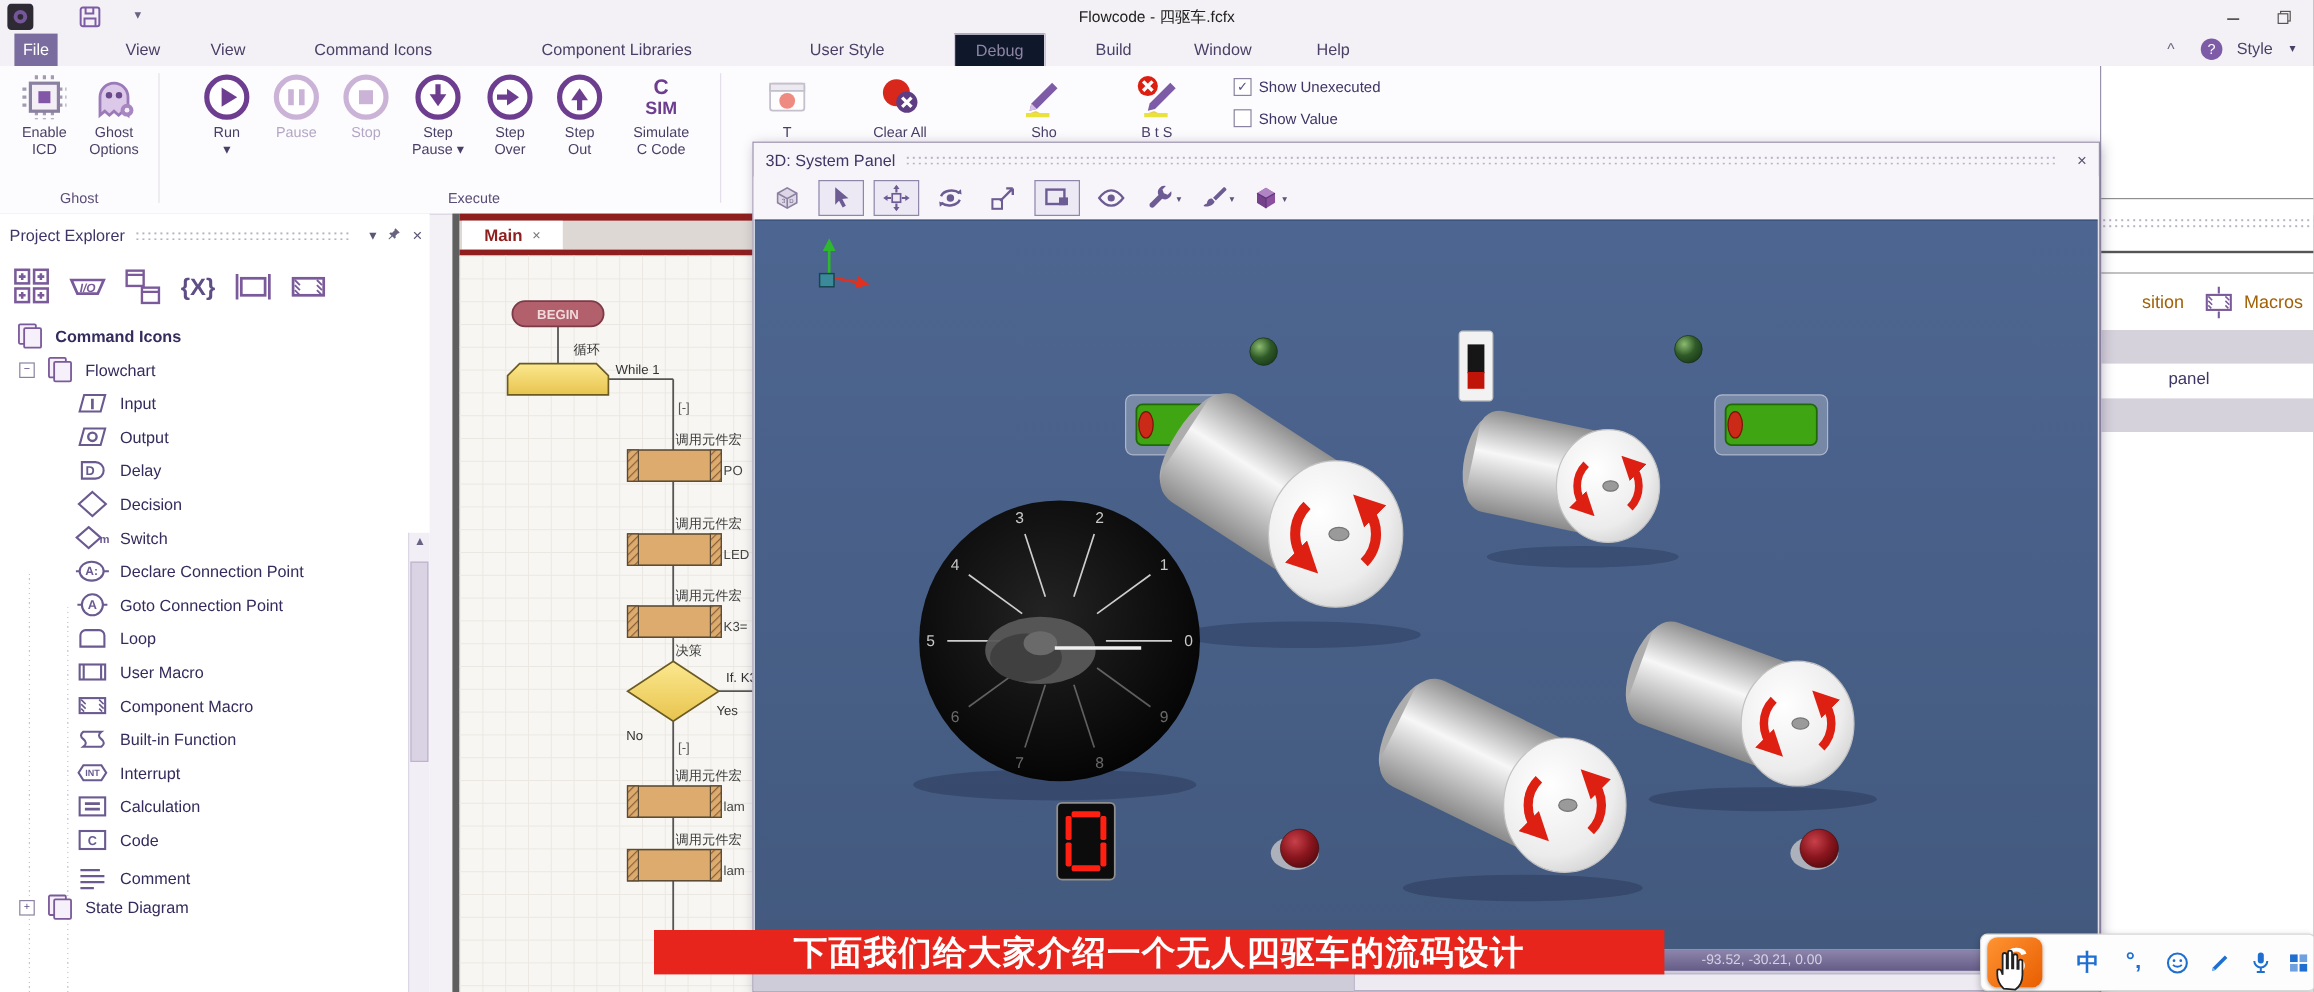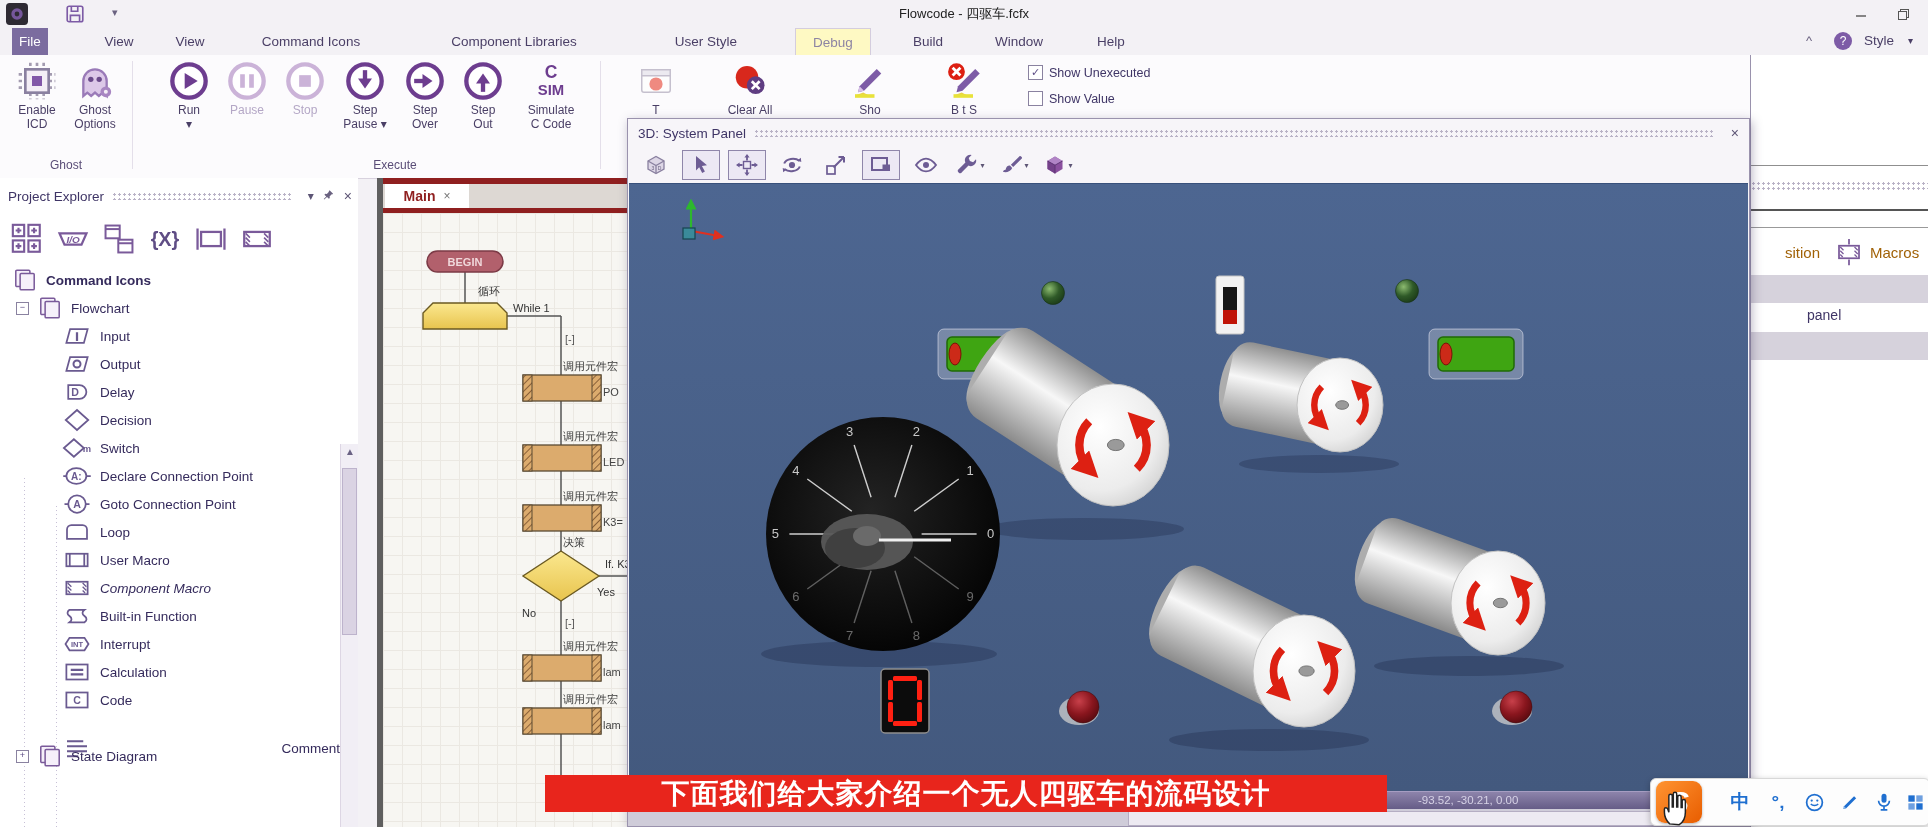--- a/index.html
+++ b/index.html
@@ -8,21 +8,21 @@
   .abs{position:absolute;}
   
   #titlebar{left:0;top:0;width:1928px;height:28px;background:#f3f1f5;}
   #title-text{left:0;top:5px;width:1928px;text-align:center;font-size:13px;color:#222;}
   .winbtn{top:4px;width:34px;height:20px;display:flex;align-items:center;justify-content:center;color:#555;cursor:default;}
   
   #menubar{left:0;top:28px;width:1928px;height:27px;background:#f3f1f5;border-bottom:1px solid #e3dfe9;}
   .menu-item{position:absolute;top:0;height:27px;display:flex;align-items:center;justify-content:center;
              font-size:13.5px;color:#4a3f66;cursor:default;}
   .menu-item.active{background:#7b6c9f;color:#fff;}
-  .menu-item.opentab{background:#fef9c3;border:1px solid #d4cdde;border-bottom:none;color:#8d84a3;}
+  .menu-item.opentab{background:#0f172a;border:1px solid #d4cdde;border-bottom:none;color:#8d84a3;}
   
   #ribbon{left:0;top:55px;width:1928px;height:123px;background:#fcfbfd;border-bottom:1px solid #d8d2de;}
   .bigbtn{position:absolute;top:4px;width:58px;text-align:center;cursor:default;}
   .bigbtn .bicon{height:44px;display:flex;align-items:center;justify-content:center;}
   .bigbtn .l1,.bigbtn .l2{font-size:12px;line-height:14px;color:#4a3f66;}
   .bigbtn.disabled .l1,.bigbtn.disabled .l2{color:#b4a7c6;}
   .grouplabel{position:absolute;top:103px;font-size:12px;color:#5a4d77;text-align:center;}
   .vsep{position:absolute;top:6px;width:1px;height:108px;background:#e4dfea;}
   .chk{position:absolute;display:flex;align-items:center;font-size:12.5px;color:#3f3566;}
   .box{width:13px;height:13px;border:1px solid #8a82a0;background:#fff;margin-right:6px;
@@ -467,21 +467,21 @@
         </div>
         <div class="tree-row" style="top: 280px;">
           <span class="ticon" style="margin-left:62px">
             <svg width="30" height="30" viewBox="0 0 24 24" fill="none">
               <rect x="3.5" y="7" width="17" height="10" fill="#fff" stroke="#6a5a90" stroke-width="1.4"></rect>
               <path d="M6.2 7v10M17.8 7v10" stroke="#6a5a90" stroke-width="1.4"></path>
             </svg>
           </span>
           <span style="">User Macro</span>
         </div>
-        <div class="tree-row" style="top: 308px; font-style: italic;">
+        <div class="tree-row" style="top: 308px;">
           <span class="ticon" style="margin-left:62px">
             <svg width="30" height="30" viewBox="0 0 24 24" fill="none">
               <rect x="3.5" y="7" width="17" height="10" fill="#fff" stroke="#6a5a90" stroke-width="1.4"></rect>
               <path d="M4.5 8l3 3M4.5 11l3 3M4.5 14l2 2M16.5 8l3 3M16.5 11l3 3M16.5 14l2 2" stroke="#6a5a90" stroke-width="1"></path>
             </svg>
           </span>
           <span style="">Component Macro</span>
         </div>
         <div class="tree-row" style="top: 336px;">
           <span class="ticon" style="margin-left:62px">
@@ -511,21 +511,21 @@
         </div>
         <div class="tree-row" style="top: 420px;">
           <span class="ticon" style="margin-left:62px">
             <svg width="30" height="30" viewBox="0 0 24 24" fill="none">
               <rect x="3.5" y="6" width="17" height="12" fill="#fff" stroke="#6a5a90" stroke-width="1.4"></rect>
               <text x="12" y="15.2" font-size="8.5" font-weight="bold" fill="#6a5a90" text-anchor="middle">C</text>
             </svg>
           </span>
           <span style="">Code</span>
         </div>
-        <div class="tree-row" style="top: 468px; justify-content: space-between;">
+        <div class="tree-row" style="top: 452px;">
           <span class="ticon" style="margin-left:62px">
             <svg width="30" height="30" viewBox="0 0 24 24" fill="none">
               <path d="M4 6.5h13M4 10.5h16M4 14.5h16M4 18.5h9" stroke="#6a5a90" stroke-width="1.6"></path>
             </svg>
           </span>
           <span style="">Comment</span>
         </div>
         <div class="tree-row" style="top: 476px;">
           <span class="expander" style="margin-left:16px">+</span>
       <span class="ticon">

